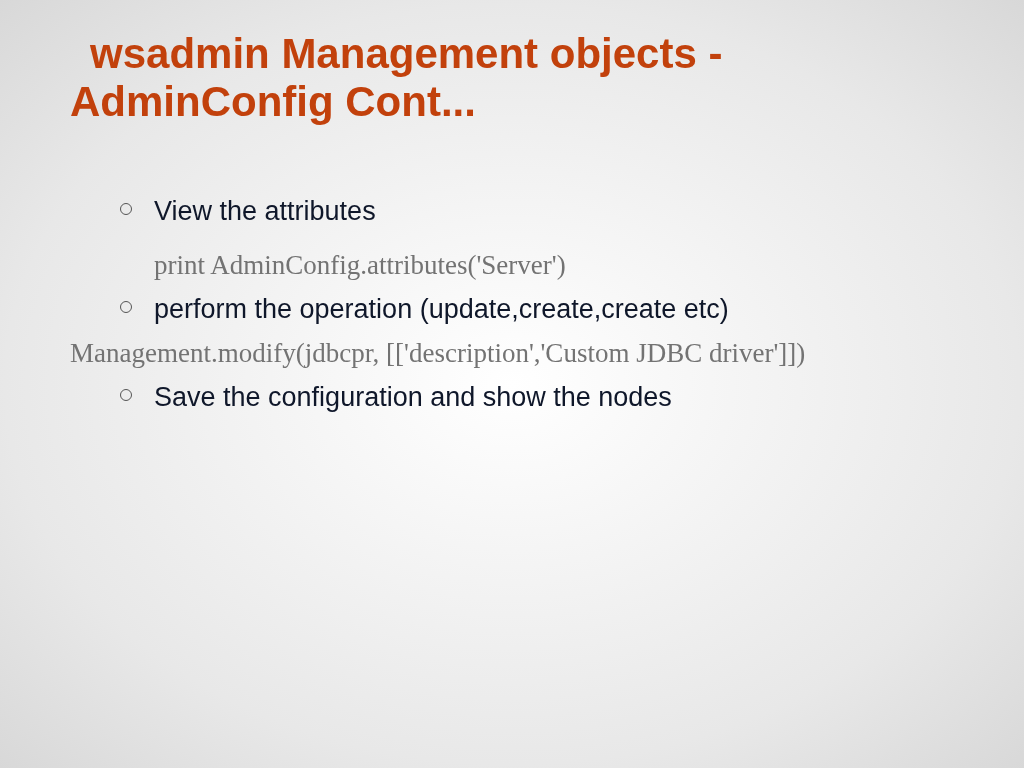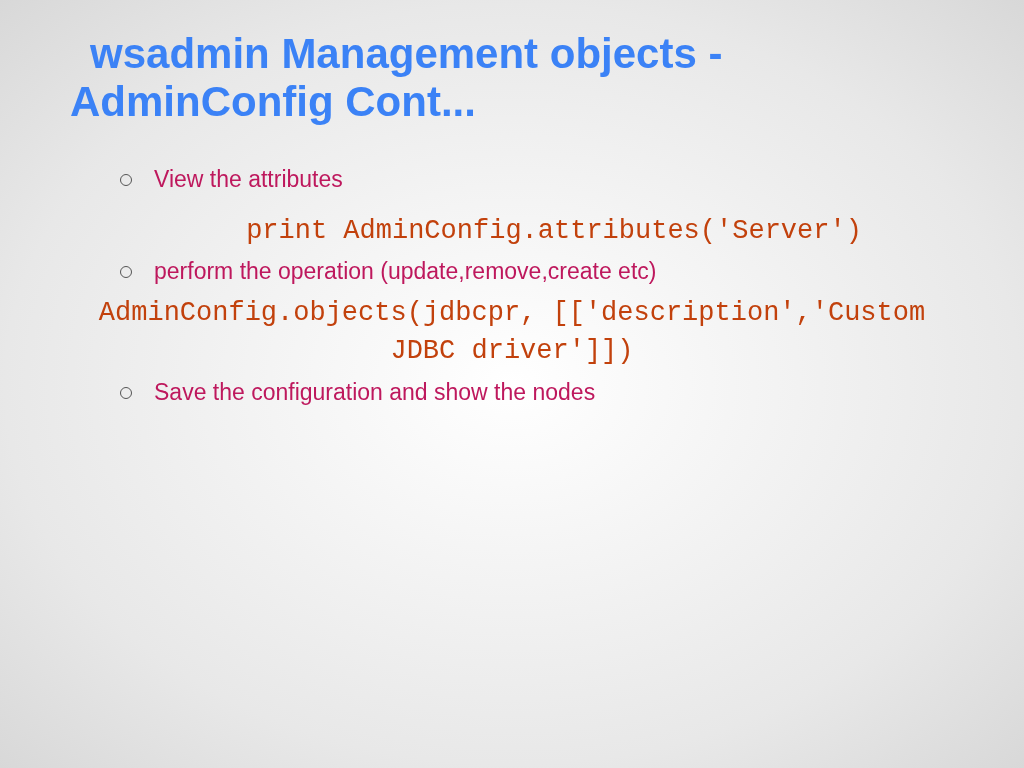--- a/index.html
+++ b/index.html
@@ -15,23 +15,23 @@
       overflow: hidden;
     }
     .slide {
       width: 100%;
       height: 100%;
       padding: 30px 70px 30px 70px;
     }
     .title {
       font-size: 42px;
       font-weight: bold;
-      color: #3b82f6;
+      color: #c2410c;
       line-height: 1.15;
-      margin-bottom: 37px;
+      margin-bottom: 66px;
       text-indent: 20px;
     }
     .content {
       padding-left: 50px;
     }
     .bullet-item {
       display: flex;
       align-items: flex-start;
       margin-bottom: 8px;
     }
@@ -39,32 +39,31 @@
       display: inline-block;
       width: 12px;
       height: 12px;
       border: 1.5px solid #555;
       border-radius: 50%;
       margin-right: 22px;
       margin-top: 10px;
       flex-shrink: 0;
     }
     .bullet-text {
-      font-size: 23px;
-      color: #be185d;
+      font-size: 27px;
+      color: #0f172a;
       line-height: 1.35;
     }
     .code-line {
-      font-family: Liberation Mono, monospace;
+      font-family: Liberation Serif, serif;
       font-size: 27px;
-      color: #c2410c;
+      color: #737373;
       line-height: 1.4;
       margin-bottom: 6px;
       word-wrap: break-word;
-      text-align: center;
     }
     .code-indent {
       padding-left: 34px;
     }
     .code-noindent {
       margin-left: -50px;
     }
     .spacer-sm {
       height: 10px;
     }
@@ -79,23 +78,23 @@
 
     <div class="bullet-item">
       <span class="bullet"></span>
       <span class="bullet-text">View the attributes</span>
     </div>
     <div class="spacer-sm"></div>
     <div class="code-line code-indent">print AdminConfig.attributes('Server')</div>
 
     <div class="bullet-item">
       <span class="bullet"></span>
-      <span class="bullet-text">perform the operation (update,remove,create etc)</span>
+      <span class="bullet-text">perform the operation (update,create,create etc)</span>
     </div>
-    <div class="code-line code-noindent">AdminConfig.objects(jdbcpr, [['description','Custom JDBC driver']])</div>
+    <div class="code-line code-noindent">Management.modify(jdbcpr, [['description','Custom JDBC driver']])</div>
 
     <div class="bullet-item">
       <span class="bullet"></span>
       <span class="bullet-text">Save the configuration and show the nodes</span>
     </div>
 
   </div>
 </div>
 
 </body></html>

